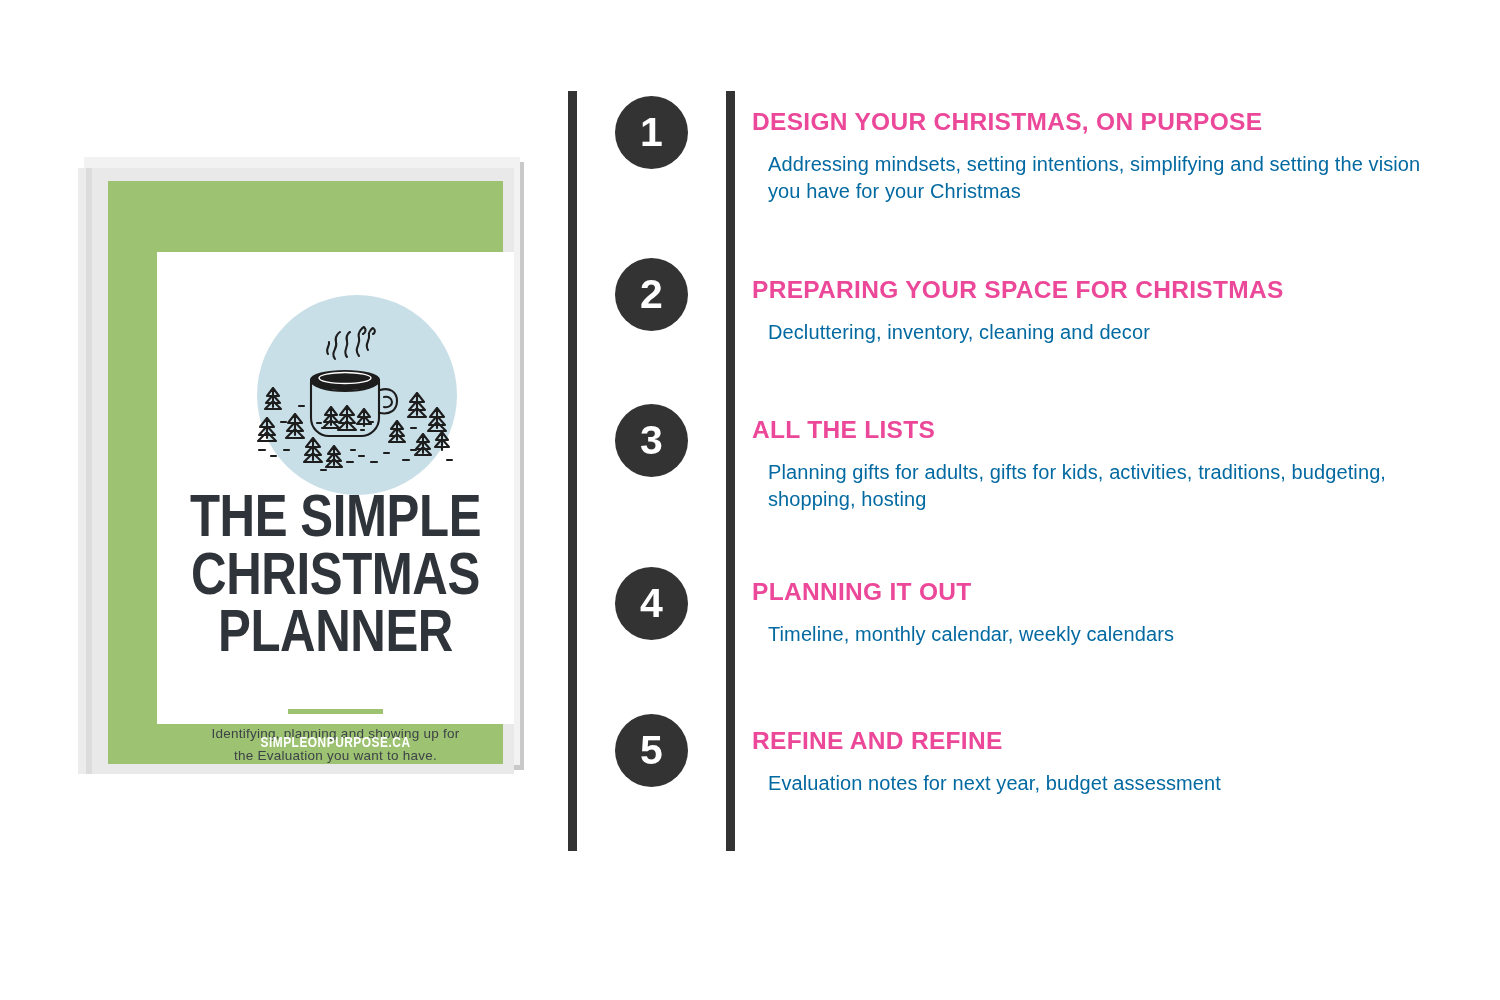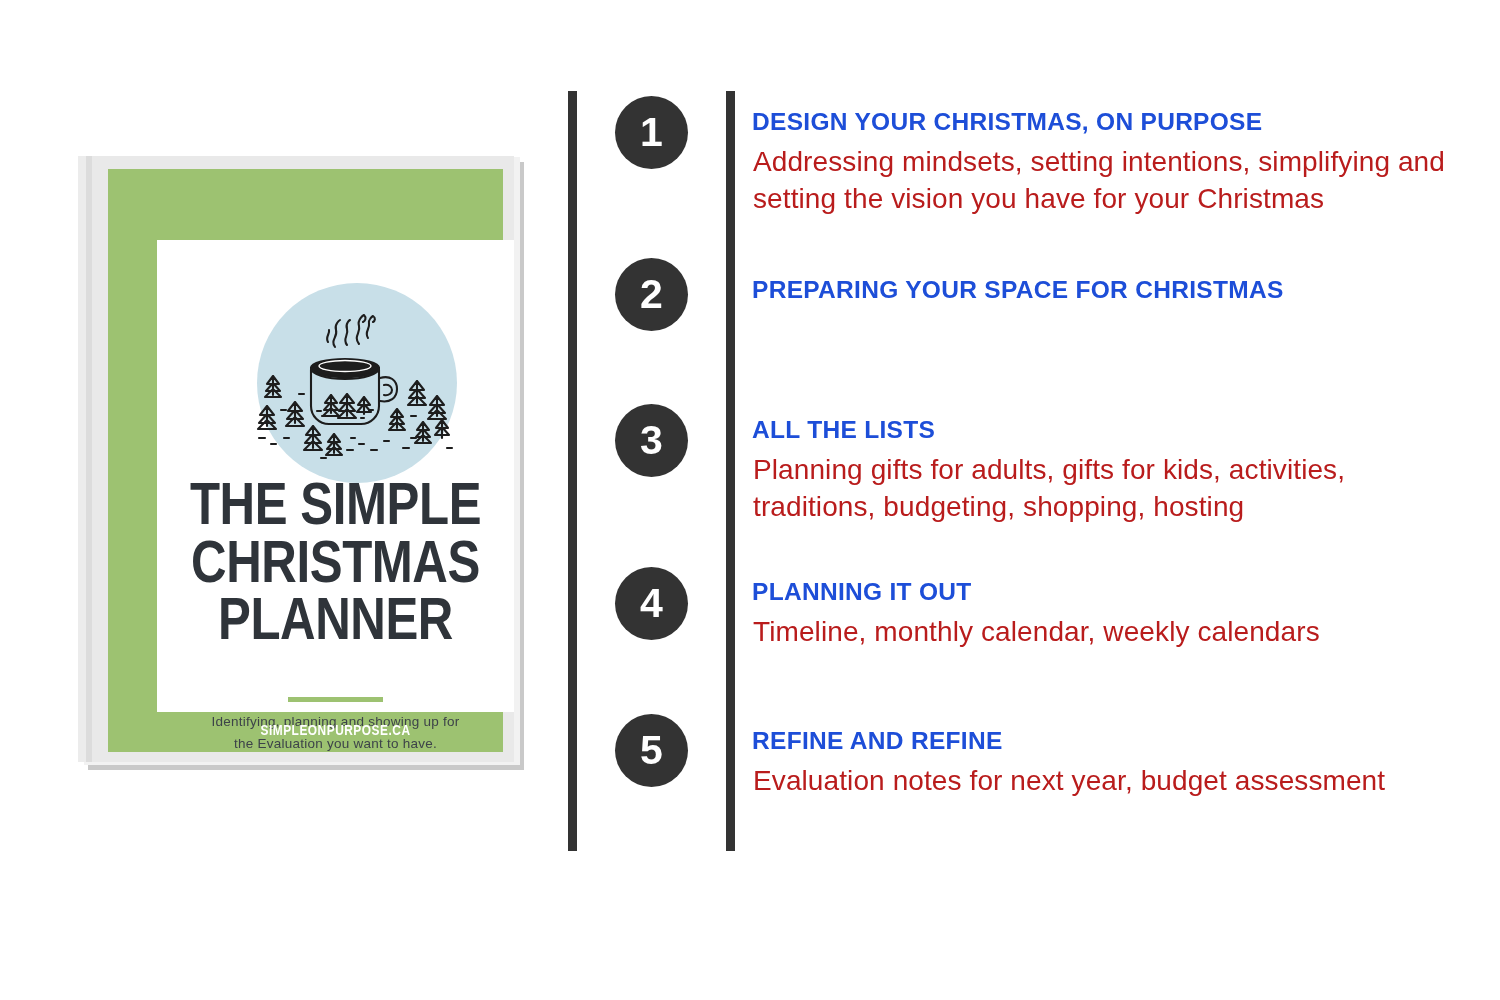--- a/index.html
+++ b/index.html
@@ -36,21 +36,21 @@
     position: absolute;
     left: 6px;
     top: 5px;
     width: 436px;
     height: 608px;
     background: #f2f2f2;
   }
   .book-body {
     position: absolute;
     left: 0px;
-    top: 4px;
+    top: 16px;
     width: 436px;
     height: 606px;
     background: #e9e9e9;
   }
   .book-spine {
     position: absolute;
     left: 0px;
     top: 0px;
     width: 8px;
     height: 606px;
@@ -185,36 +185,36 @@
     line-height: 73px;
     text-align: center;
     letter-spacing: 0px;
   }
   .step-text {
     position: absolute;
     left: 192px;
     width: 700px;
   }
   .step-title {
-    color: #1d4ed8;
+    color: #ec4899;
     font-family: "Liberation Sans Narrow", "Liberation Sans", sans-serif;
     font-weight: 700;
     font-size: 24.5px;
     letter-spacing: 0.3px;
     line-height: 1.12;
     margin: 0 0 9px 0;
     white-space: nowrap;
   }
   .step-desc {
-    color: #b91c1c;
-    font-size: 28px;
+    color: #0369a1;
+    font-size: 20px;
     font-weight: 400;
     line-height: 1.32;
     letter-spacing: 0.1px;
-    margin: 1px;
+    margin: 16px;
   }
 </style>
 </head>
 <body>
 
 <div id="book-mockup">
   <div class="book-shadow"></div>
   <div class="book-shadow2"></div>
   <div class="book-body">
     <div class="book-spine"></div>
@@ -293,20 +293,21 @@
     <div class="step-text" style="top:20px;">
       <p class="step-title">DESIGN YOUR CHRISTMAS, ON PURPOSE</p>
       <p class="step-desc">Addressing mindsets, setting intentions, simplifying and setting the vision you have for your Christmas</p>
     </div>
   </div>
 
   <div class="step-row" style="top:162px;">
     <div class="step-badge" style="top:8px;">2</div>
     <div class="step-text" style="top:26px;">
       <p class="step-title">PREPARING YOUR SPACE FOR CHRISTMAS</p>
+      <p class="step-desc">Decluttering, inventory, cleaning and decor</p>
     </div>
   </div>
 
   <div class="step-row" style="top:310px;">
     <div class="step-badge" style="top:6px;">3</div>
     <div class="step-text" style="top:18px;">
       <p class="step-title">ALL THE LISTS</p>
       <p class="step-desc">Planning gifts for adults, gifts for kids, activities, traditions, budgeting, shopping, hosting</p>
     </div>
   </div>

